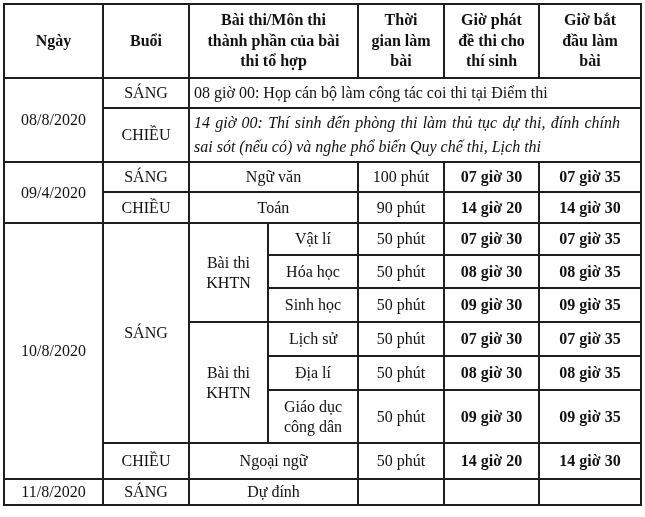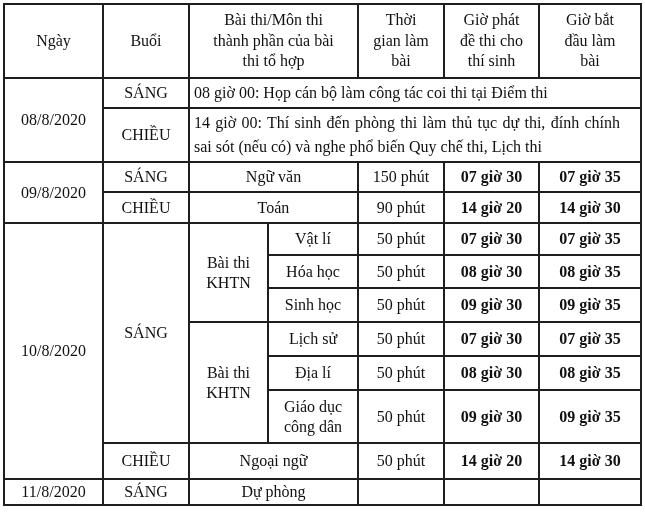--- a/index.html
+++ b/index.html
@@ -24,36 +24,37 @@
     border: 2px solid #1e1e1e;
     text-align: center;
     vertical-align: middle;
     padding: 1px 2px;
     font-size: 16px;
     line-height: 1.25;
     overflow: hidden;
     font-weight: normal;
   }
   th {
-    font-weight: normal;
+    font-weight: bold;
     white-space: pre-line;
     line-height: 1.3;
   }
   td.time {
     font-weight: bold;
   }
   td.note {
     text-align: left;
     padding-left: 4px;
     padding-right: 20px;
     line-height: 1.5;
     border-radius: 10px;
   }
   td.note.justify {
     text-align: justify;
+    font-style: italic;
   }
   td.prewrap {
     white-space: pre-line;
   }
 </style>
 </head>
 <body>
 
 <table class="schedule">
   <colgroup>
@@ -89,24 +90,24 @@
     <td>SÁNG</td>
     <td colspan="5" class="note">08 giờ 00: Họp cán bộ làm công tác coi thi tại Điểm thi</td>
   </tr>
 
   <tr style="height:54px">
     <td>CHIỀU</td>
     <td colspan="5" class="note justify">14 giờ 00: Thí sinh đến phòng thi làm thủ tục dự thi, đính chính sai sót (nếu có) và nghe phổ biến Quy chế thi, Lịch thi</td>
   </tr>
 
   <tr style="height:30px">
-    <td rowspan="2">09/8/2020</td>
+    <td rowspan="2">09/4/2020</td>
     <td>SÁNG</td>
     <td colspan="2">Ngữ văn</td>
-    <td>150 phút</td>
+    <td>100 phút</td>
     <td class="time">07 giờ 30</td>
     <td class="time">07 giờ 35</td>
   </tr>
 
   <tr style="height:31px">
     <td>CHIỀU</td>
     <td colspan="2">Toán</td>
     <td>90 phút</td>
     <td class="time">14 giờ 20</td>
     <td class="time">14 giờ 30</td>
@@ -163,19 +164,19 @@
     <td>CHIỀU</td>
     <td colspan="2">Ngoại ngữ</td>
     <td>50 phút</td>
     <td class="time">14 giờ 20</td>
     <td class="time">14 giờ 30</td>
   </tr>
 
   <tr style="height:26px">
     <td>11/8/2020</td>
     <td>SÁNG</td>
-    <td colspan="2">Dự phòng</td>
+    <td colspan="2">Dự đính</td>
     <td></td>
     <td></td>
     <td></td>
   </tr>
 </tbody>
   </table>
 
 </body></html>

